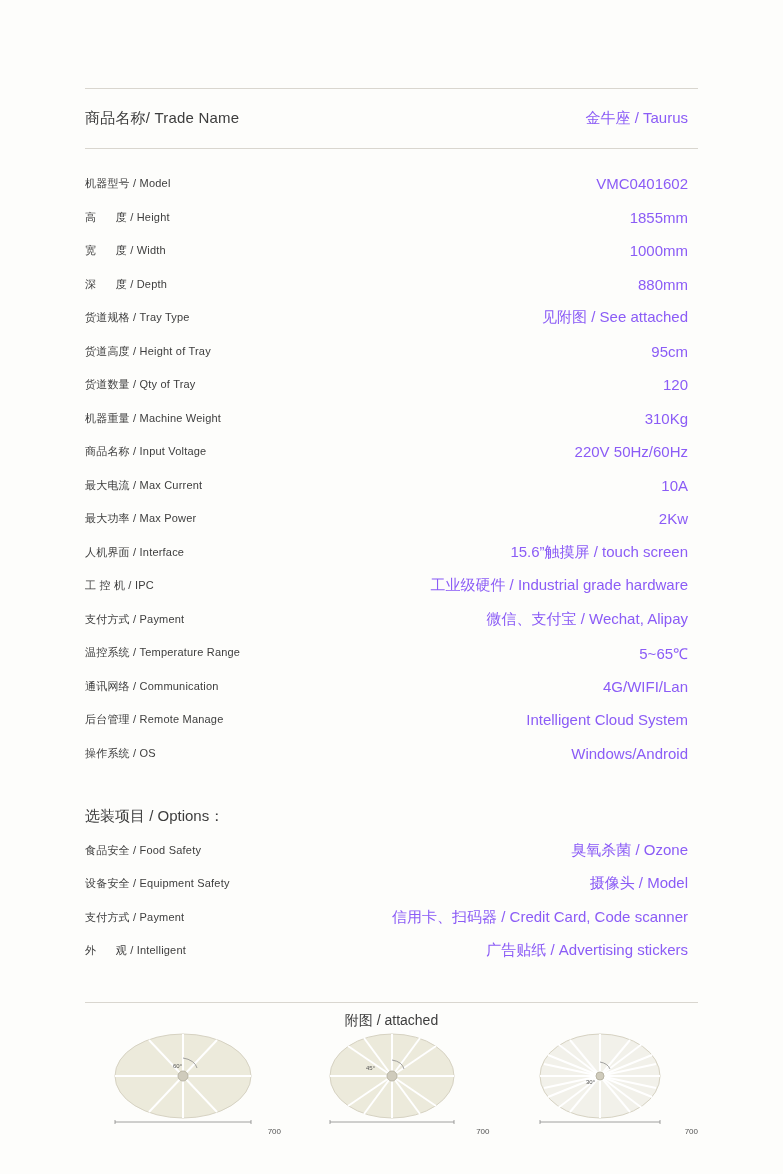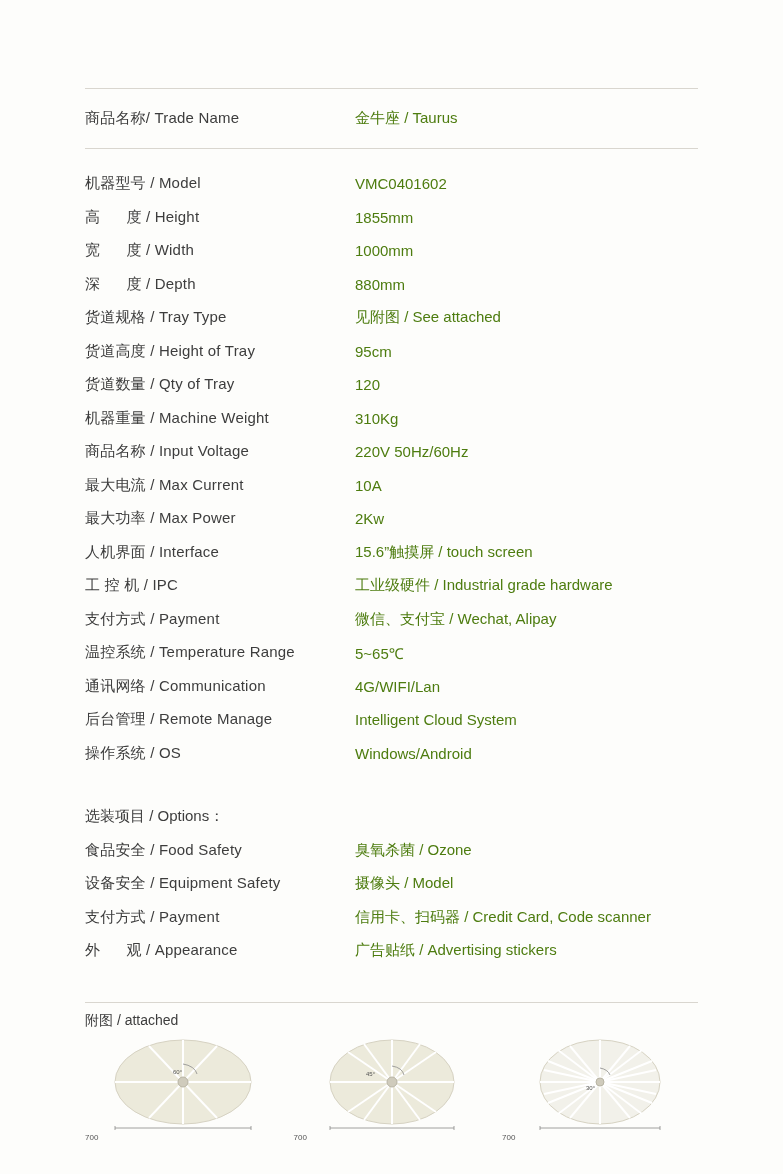--- a/index.html
+++ b/index.html
@@ -29,30 +29,30 @@
     top: 88px;
     width: 613px;
   }
   .row {
     display: flex;
     align-items: center;
     height: 33.5px;
   }
   .row .label {
     width: 270px;
-    font-size: 15px;
+    font-size: 11px;
     color: #3d3d3d;
     white-space: pre;
     letter-spacing: 0.2px;
   }
   .row .value {
     flex: 1;
-    text-align: left;
+    text-align: right;
     font-size: 15px;
-    color: #4d7c0f;
+    color: #8b5cf6;
     padding-right: 10px;
     white-space: pre;
   }
   .row.head {
     height: 60px;
     border-bottom: 1px solid #d9d6cf;
   }
   .row.head .label,
   .row.head .value {
     font-size: 15px;
@@ -85,41 +85,41 @@
   }
   .attached-wrap {
     position: absolute;
     left: 85px;
     top: 1012px;
     width: 613px;
   }
   .attached-title {
     font-size: 14px;
     color: #3d3d3d;
-    margin-bottom: 6px;
+    text-align: center;
   }
   .figs {
     display: flex;
     justify-content: space-between;
     align-items: flex-end;
     width: 613px;
   }
   .fig {
     width: 196px;
     position: relative;
   }
   .fig-body {
     position: relative;
     height: 96px;
   }
   .fig svg {
     display: block;
   }
   .dim-label {
-    text-align: left;
+    text-align: right;
     font-size: 8px;
     color: #555;
     margin-top: 1px;
   }
 </style>
 </head>
 <body>
 
 <div class="sheet">
 
@@ -217,21 +217,21 @@
     </div>
     <div class="row">
       <div class="label">设备安全 / Equipment Safety</div>
       <div class="value">摄像头 / Model</div>
     </div>
     <div class="row">
       <div class="label">支付方式 / Payment</div>
       <div class="value">信用卡、扫码器 / Credit Card, Code scanner</div>
     </div>
     <div class="row">
-      <div class="label">外      观 / Appearance</div>
+      <div class="label">外      观 / Intelligent</div>
       <div class="value">广告贴纸 / Advertising stickers</div>
     </div>
 
   </div>
 
   <div class="bottom-rule"></div>
 
   <div class="attached-wrap">
     <div class="attached-title">附图 / attached</div>
     <div class="figs">

